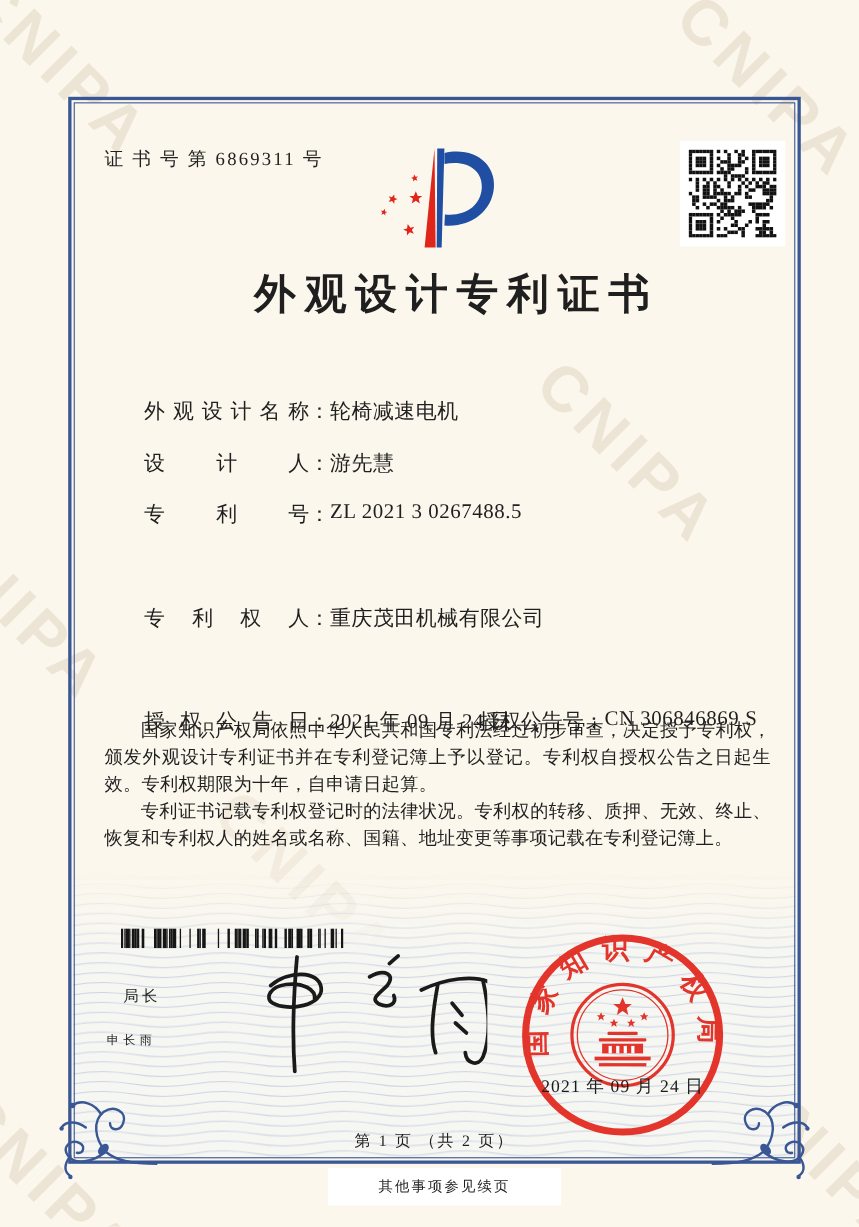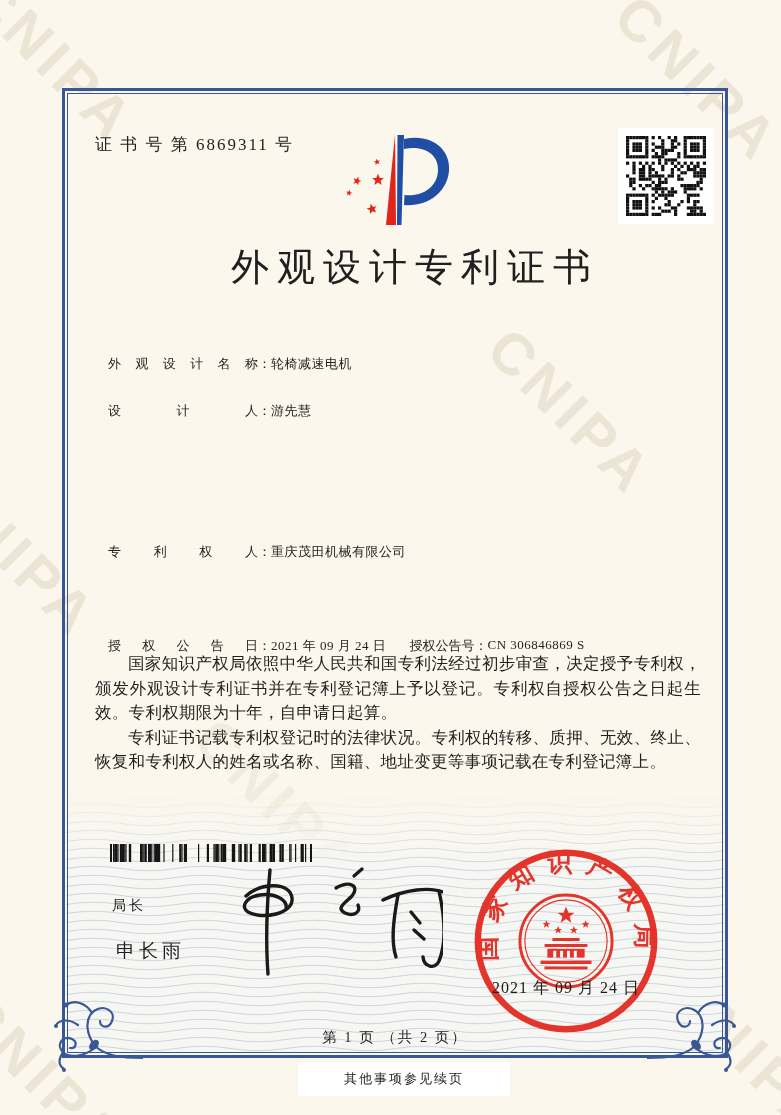--- a/index.html
+++ b/index.html
@@ -22,37 +22,37 @@
   .guilloche{position:absolute;left:66px;top:792px;width:658px;height:262px;z-index:1;
       -webkit-mask-image:linear-gradient(to bottom,transparent,black 28%);
       mask-image:linear-gradient(to bottom,transparent,black 28%)}
 
   .cert-no{position:absolute;left:95px;top:133px;font-size:17px;letter-spacing:2px;z-index:2}
   .logo{position:absolute;left:325px;top:121px;width:170px;height:112px;z-index:2}
   .qr-box{position:absolute;left:618px;top:128px;width:96px;height:96px;background:#fff;padding:8px;z-index:2}
   .qr-box svg{display:block;width:80px;height:80px}
 
   .doc-title{position:absolute;left:62px;top:242px;width:706px;text-align:center;
-      font-size:38px;font-weight:normal;letter-spacing:8px;z-index:2}
-
-  .field-row{position:absolute;left:95px;width:620px;height:26px;font-size:13px;white-space:pre;z-index:2}
+      font-size:38px;font-weight:bold;letter-spacing:8px;z-index:2}
+
+  .field-row{position:absolute;left:112px;width:620px;height:26px;font-size:19px;white-space:pre;z-index:2}
   .flabel{display:inline-block;width:150px;text-align:justify;text-align-last:justify;vertical-align:top}
   .fcolon{display:inline-block;vertical-align:top}
   .fvalue{display:inline-block;vertical-align:top;letter-spacing:.5px}
   .grant-pair2{position:absolute;left:295px;top:0}
 
   .body-text{position:absolute;left:95px;top:652px;width:606px;font-size:16.5px;line-height:24.6px;
       letter-spacing:.3px;text-align:justify;z-index:2}
   .body-text p{text-indent:2em}
 
   .barcode{position:absolute;left:110px;top:844px;width:204px;height:18px;z-index:2}
 
   .sig-title{position:absolute;left:112px;top:897px;font-size:14px;letter-spacing:3px;
       font-family:Liberation Serif, serif;z-index:2}
-  .sig-name{position:absolute;left:116px;top:938px;font-size:19px;letter-spacing:4px;
+  .sig-name{position:absolute;left:97px;top:938px;font-size:11px;letter-spacing:4px;
       font-family:"Liberation Sans","DejaVu Sans",sans-serif;z-index:2}
   .signature{position:absolute;left:218px;top:862px;width:225px;height:125px;z-index:2}
 
   .seal{position:absolute;left:468px;top:843px;width:196px;height:196px;z-index:3;opacity:.93}
   .seal-date{position:absolute;left:458px;top:978px;width:216px;text-align:center;font-size:16px;
       letter-spacing:1px;color:#1c1c1c;z-index:4;white-space:pre}
 
   .flourish{position:absolute;width:95px;height:78px;z-index:2}
   .flourish.left{left:48px;top:995px}
   .flourish.right{left:647px;top:995px;transform:scaleX(-1)}
@@ -434,20 +434,23 @@
   </div>
 
   <div class="doc-title">外观设计专利证书</div>
 
   <div class="field-row" style="top:339px">
     <span class="flabel">外观设计名称</span><span class="fcolon">：</span><span class="fvalue">轮椅减速电机</span>
   </div>
   <div class="field-row" style="top:386px">
     <span class="flabel">设计人</span><span class="fcolon">：</span><span class="fvalue">游先慧</span>
   </div>
+  <div class="field-row" style="top:433px">
+    <span class="flabel">专利号</span><span class="fcolon">：</span><span class="fvalue">ZL 2021 3 0267488.5</span>
+  </div>
   <div class="field-row" style="top:527px">
     <span class="flabel">专利权人</span><span class="fcolon">：</span><span class="fvalue">重庆茂田机械有限公司</span>
   </div>
   <div class="field-row" style="top:621px">
     <span class="flabel">授权公告日</span><span class="fcolon">：</span><span class="fvalue">2021 年 09 月 24 日</span>
     <span class="grant-pair2">
       <span>授权公告号</span><span>：</span><span class="fvalue">CN 306846869 S</span>
     </span>
   </div>
 

